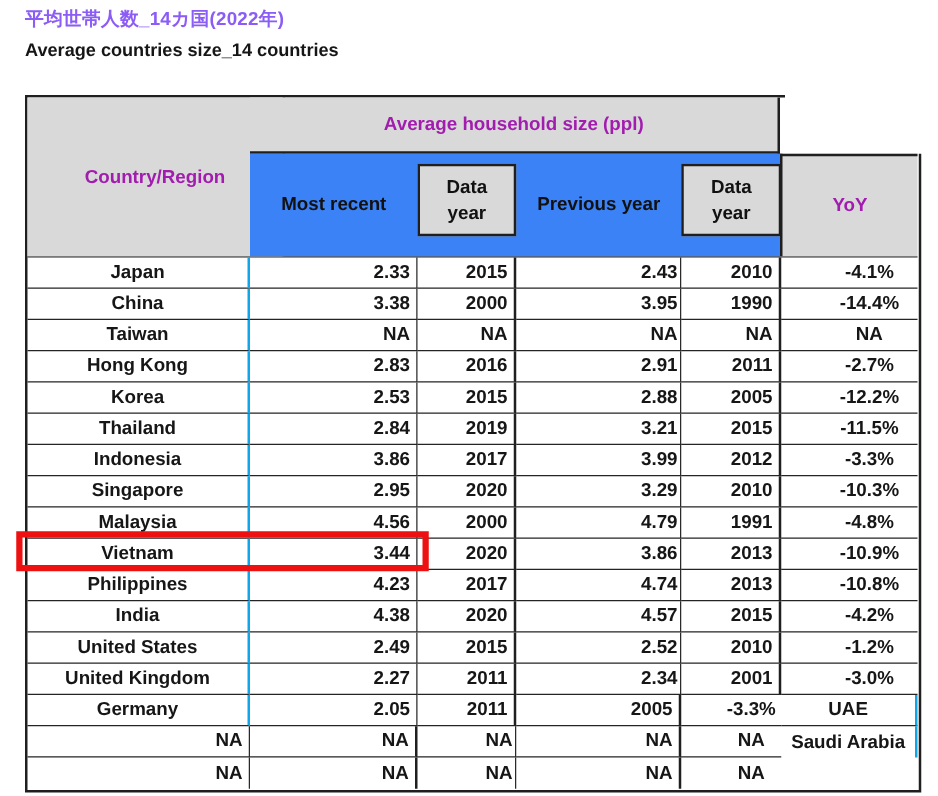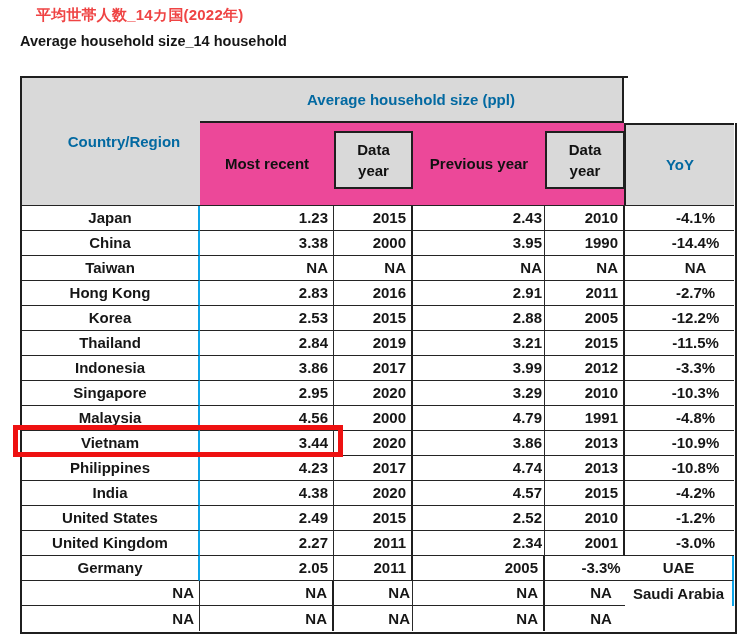--- a/index.html
+++ b/index.html
@@ -3,34 +3,34 @@
 <meta charset="utf-8">
 <style>
   html,body{margin:0;padding:0;background:#ffffff;}
   body{
     width:750px;height:637px;position:relative;overflow:hidden;
     font-family:"Liberation Sans","DejaVu Sans",sans-serif;
     color:#111;
   }
   .title{
     position:absolute;left:20px;top:6px;
-    font-size:15px;font-weight:700;color:#ef4444;letter-spacing:.2px;margin-left:16px;
+    font-size:15px;font-weight:700;color:#8b5cf6;letter-spacing:.2px;
   }
   .subtitle{
     position:absolute;left:20px;top:33px;
     font-size:14.5px;font-weight:700;color:#161616;
   }
   
   .tbl{
     position:absolute;left:20px;top:76px;width:717px;height:558px;
     border:2.5px solid #1f1f1f;box-sizing:border-box;background:#fff;
     font-weight:700;font-size:15px;
   }
   .tbl *{box-sizing:border-box;}
-  .hdrcell{background:#d9d9d9;color:#0369a1;}
+  .hdrcell{background:#d9d9d9;color:#a21caf;}
   
   .notch{
     position:absolute;top:-2.5px;right:-2.5px;width:110px;height:47px;
     background:#ffffff;z-index:2;
   }
   .corner{
     position:absolute;left:0;top:0;width:206px;height:126.5px;
     border-right:2.5px solid #1f1f1f;
     display:flex;align-items:center;justify-content:center;z-index:3;
   }
@@ -87,40 +87,40 @@
   .redbox{
     position:absolute;left:-9.5px;top:346.5px;width:330px;height:32px;
     border:5px solid #ee1111;background:transparent;z-index:6;
     pointer-events:none;
   }
 </style>
 </head>
 <body>
 
 <div class="title">平均世帯人数_14カ国(2022年)</div>
-<div class="subtitle">Average household size_14 household</div>
+<div class="subtitle">Average countries size_14 countries</div>
 
 <div class="tbl">
   <div class="notch"></div>
   <div class="corner hdrcell" style="background-color: rgb(217, 217, 217);">Country/Region</div>
   <div class="ahs hdrcell" style="background-color: rgb(217, 217, 217);">Average household size (ppl)</div>
-  <div class="row2" style="background-color: #ec4899;">
+  <div class="row2" style="background-color: #3b82f6;">
     <div class="h-most">Most recent</div>
     <div class="dybox dy1" style="background-color: rgb(217, 217, 217);">
         <span>Data year</span>
       </div>
     <div class="h-prev">Previous year</div>
     <div class="dybox dy2" style="background-color: rgb(217, 217, 217);">
         <span>Data year</span>
       </div>
   </div>
   <div class="h-yoy hdrcell" style="background-color: rgb(217, 217, 217);">YoY</div>
   <div class="body" id="tbody">
       <div class="cell c0 country">Japan</div>
-      <div class="cell c1 num">1.23</div>
+      <div class="cell c1 num">2.33</div>
       <div class="cell c2 num">2015</div>
       <div class="cell c3 num">2.43</div>
       <div class="cell c4 num">2010</div>
       <div class="cell c5 pct">-4.1%</div>
       <div class="cell c0 country">China</div>
       <div class="cell c1 num">3.38</div>
       <div class="cell c2 num">2000</div>
       <div class="cell c3 num">3.95</div>
       <div class="cell c4 num">1990</div>
       <div class="cell c5 pct">-14.4%</div>

